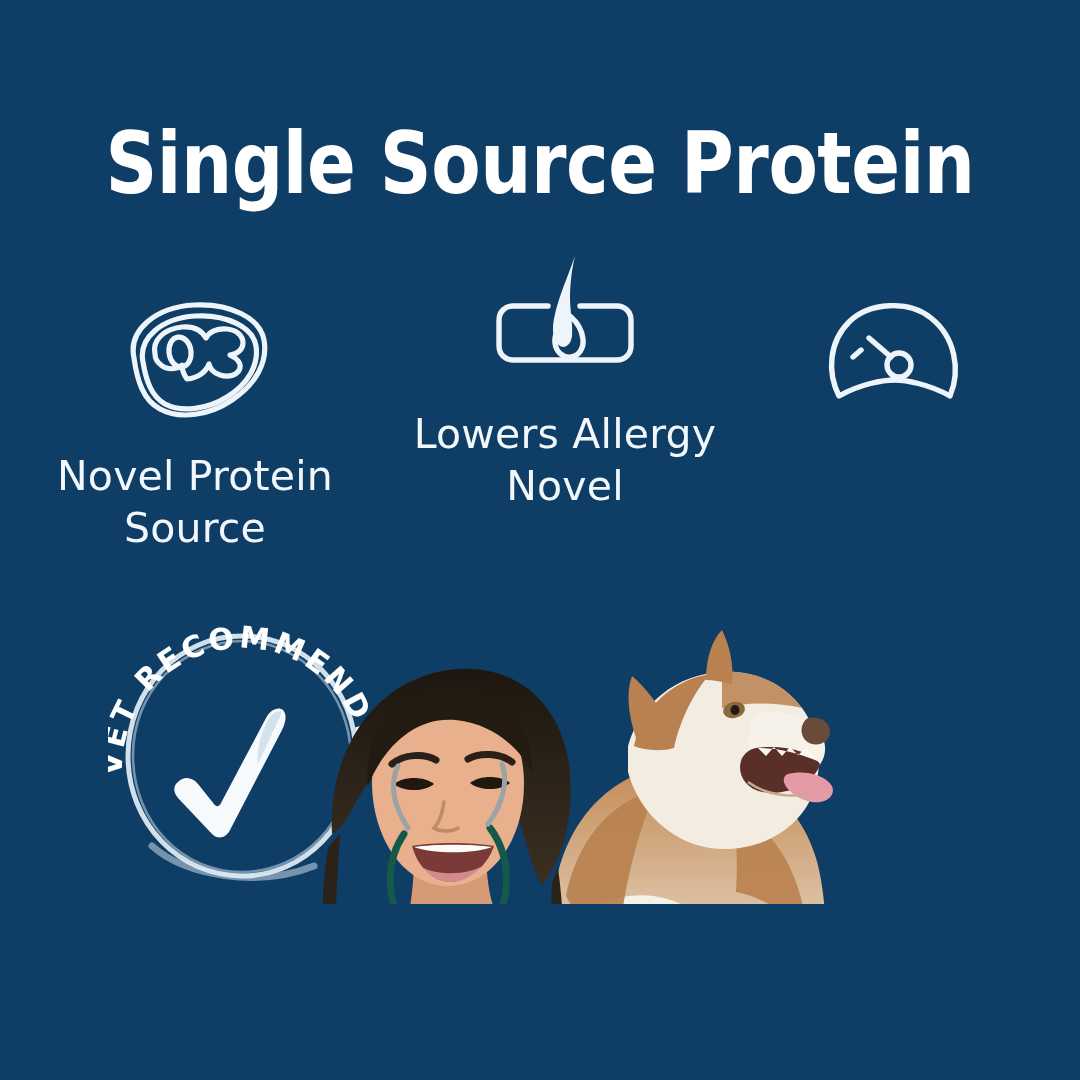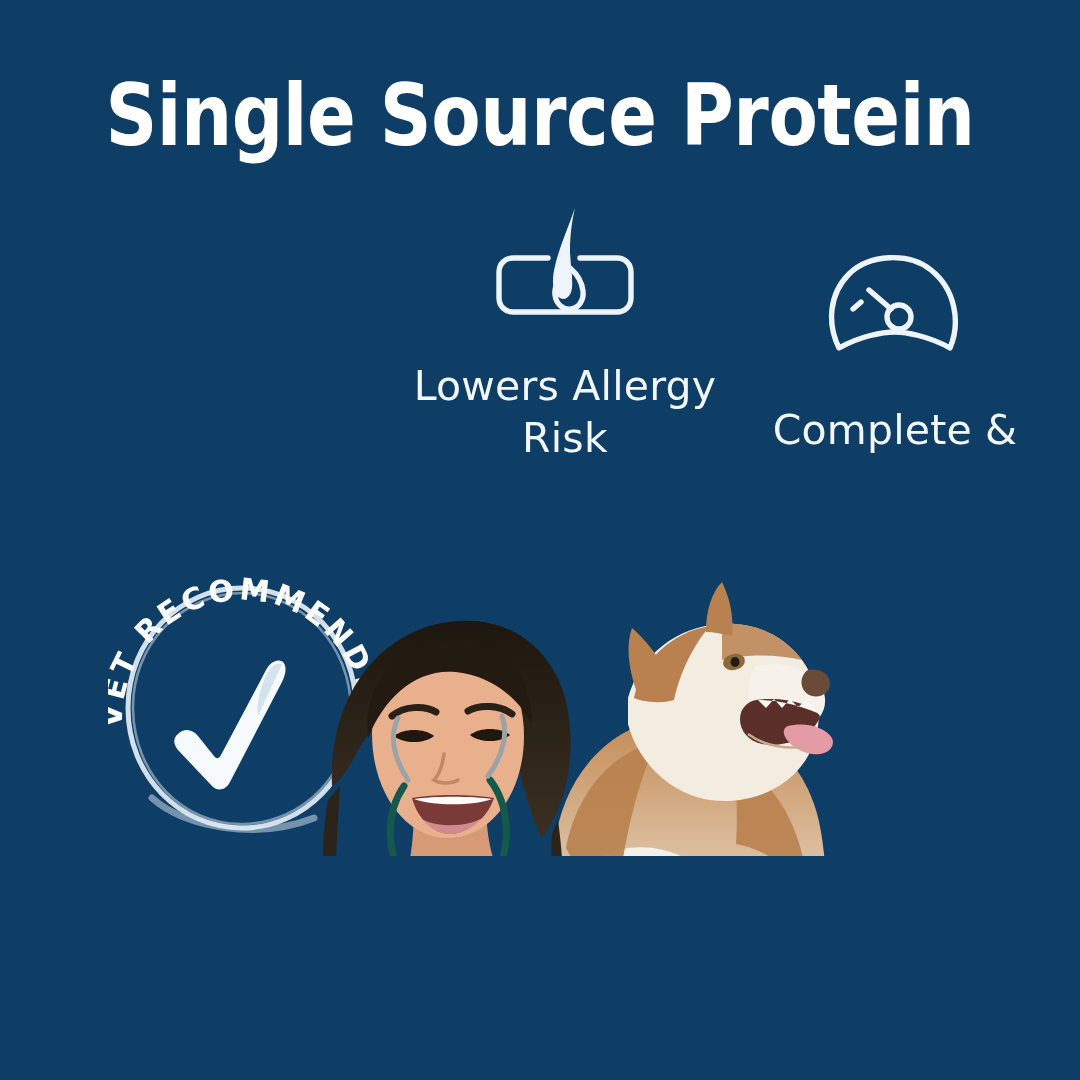--- a/index.html
+++ b/index.html
@@ -1,21 +1,21 @@
 <!DOCTYPE html>
 <html><head>
 <meta charset="utf-8">
 <style>
   html,body{margin:0;padding:0;}
   body{
     width:1080px;height:1080px;overflow:hidden;
     font-family:"Liberation Sans","DejaVu Sans",sans-serif;
     background:#0e3d66;
   }
-  #stage{position:relative;width:1080px;height:856px;overflow:hidden;background:#0e3d66;}
+  #stage{position:relative;width:1080px;height:856px;overflow:hidden;background:#0e3d66;margin-top:48px;}
 
   
   .bg-light{position:absolute;left:0;top:0;width:1080px;height:1080px;}
   .bg-navy{position:absolute;left:0;top:0;width:1080px;height:1080px;}
 
   
   .title{
     position:absolute;left:0;top:72px;width:1080px;text-align:center;
     font-family:"DejaVu Sans Condensed","Liberation Sans Narrow","Liberation Sans",sans-serif;
     font-weight:bold;font-size:86px;line-height:1.0;color:#ffffff;
@@ -59,49 +59,66 @@
   </svg>
 
   <svg class="bg-navy" viewBox="0 0 1080 1080" preserveAspectRatio="none">
     <path d="M0,0 H1080 V862 C820,968 260,966 0,884 Z" fill="#0e3d66"></path>
   </svg>
 
   <div class="title">Single Source Protein</div>
 
   <div class="features">
 
+    <div class="feat feat-0">
+      <svg class="ico" viewBox="0 0 170 130">
+        <g fill="none" stroke="#eef5fa" stroke-width="5.2" stroke-linecap="round" stroke-linejoin="round">
+          <path d="M24,62 C18,34 46,11 84,9 C120,7 150,22 154,44 C158,66 146,88 122,104
+                   C100,119 70,124 50,113 C33,104 27,84 24,62 Z"></path>
+          <path d="M33,66 C28,42 52,22 85,20 C116,18 143,31 146,50 C149,69 138,88 117,101
+                   C98,113 72,117 55,108 C41,100 36,84 33,66 Z"></path>
+          <path d="M45,58 C42,44 54,33 72,31 C84,30 92,35 96,42 C99,36 107,32 117,33
+                   C127,34 133,40 133,47 C133,53 128,58 120,59 C127,62 131,67 130,72
+                   C128,79 119,82 110,79 C104,77 100,73 99,68
+                   C96,76 88,82 77,83 C74,79 72,74 72,69
+                   C66,74 57,74 51,69 C47,66 45,62 45,58 Z"></path>
+          <ellipse cx="70" cy="56" rx="11" ry="15" transform="rotate(-8 70 56)"></ellipse>
+        </g>
+      </svg>
+      <span class="lbl"><span>Novel Protein</span><br><span>Source</span></span>
+    </div>
 
     <div class="feat feat-1">
       <svg class="ico" viewBox="0 0 170 138">
         <g fill="none" stroke="#eef5fa" stroke-width="5.4" stroke-linecap="round" stroke-linejoin="round">
 
           <path d="M68,56 H33 C25,56 19,62 19,70 V96 C19,104 25,110 33,110
                    H137 C145,110 151,104 151,96 V70 C151,62 145,56 137,56 H100"></path>
 
           <path d="M95,6 C88,26 79,46 75,64 C71,80 73,92 80,96 C86,99 91,94 92,86
                    C93,74 90,60 90,48 C90,34 92,18 95,6 Z" fill="#eef5fa" stroke="none"></path>
 
           <path d="M90,66 C80,74 74,84 75,93 C76,102 83,108 91,107 C99,106 104,98 103,89
                    C102,80 97,72 90,66 Z"></path>
         </g>
       </svg>
-      <span class="lbl"><span>Lowers Allergy</span><br><span>Risk</span></span>
+      <span class="lbl"><span>Lowers Allergy</span><br><span>Novel</span></span>
     </div>
 
     <div class="feat feat-2">
       <svg class="ico" viewBox="0 0 152 130">
         <g fill="none" stroke="#eef5fa" stroke-width="5.4" stroke-linecap="round" stroke-linejoin="round">
           <path d="M20,96 C8,72 10,42 30,22 C50,2 90,0 112,18 C136,37 142,70 131,96
                    C110,84 86,80 76,80 C64,80 41,84 20,96 Z"></path>
           <line x1="50" y1="38" x2="72" y2="57"></line>
           <circle cx="80" cy="65" r="12"></circle>
           <line x1="34" y1="57" x2="42" y2="50"></line>
         </g>
       </svg>
-      <span class="lbl"><span>Complete &amp;</span><br></span>
+      <span class="lbl"><br></span>
     </div>
   </div>
 
   <svg class="badge" viewBox="0 0 268 300">
     <defs>
       <path id="arcpath" d="M16,176 A120,120 0 1 1 252,176" fill="none"></path>
     </defs>
 
     <g fill="none" stroke="#dce9f2" stroke-linecap="round">
       <path d="M134,22 C196,22 248,74 248,142 C248,210 196,262 134,262

